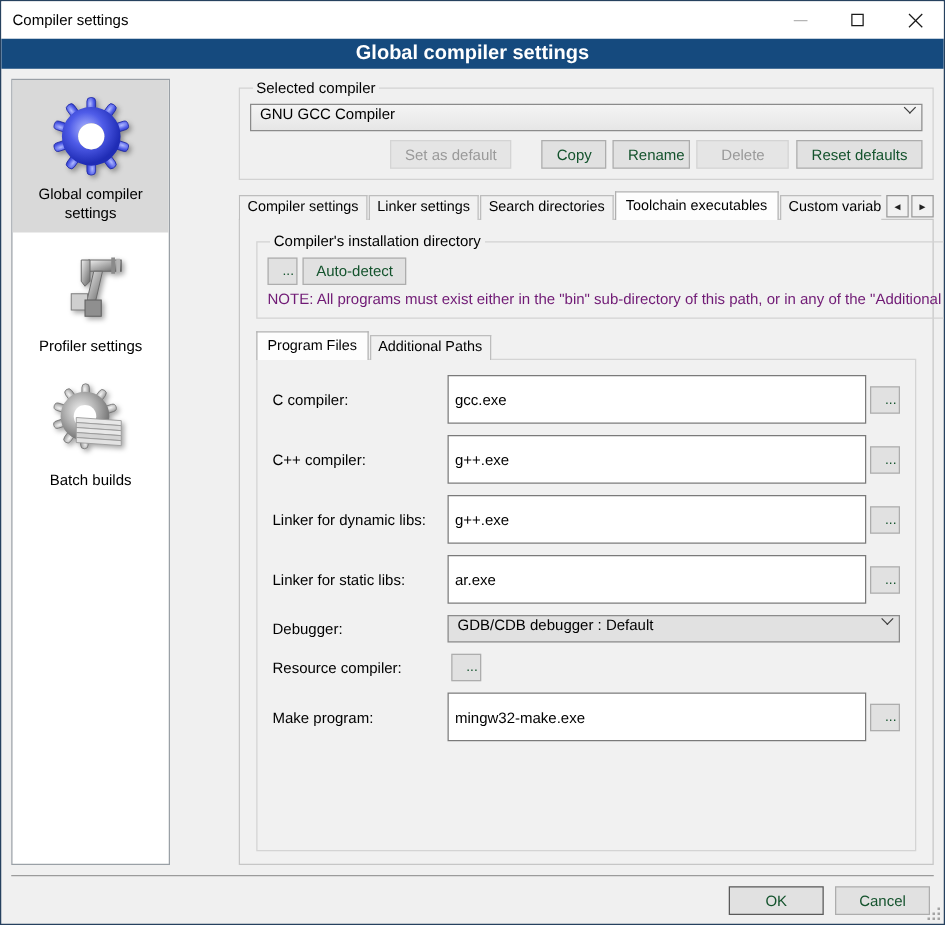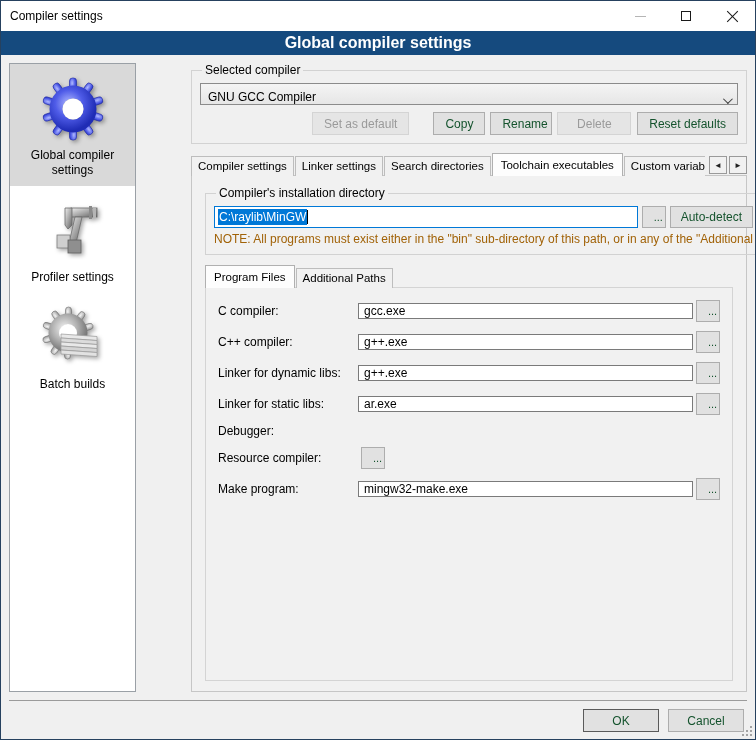--- a/index.html
+++ b/index.html
@@ -47,21 +47,21 @@
   .side-item .side-label { font-size:12px; line-height:1.25; }
 
   
   .main { flex:1; display:flex; flex-direction:column; min-width:0;padding-left:47px; }
 
   fieldset { border:1px solid #d2d2d2; padding:6px 8px 8px; }
   legend { font-size:12px; padding:0 3px; margin-left:2px; }
 
   .combo {
     height:22px; border:1px solid #8b8b8b; background:linear-gradient(#f4f4f4,#e6e6e6);
-    display:flex; align-items:flex-end; padding:0 7px; font-size:12px;
+    display:flex; align-items:flex-start; padding:0 7px; font-size:12px;
   }
   .combo.gray { background:#e1e1e1; }
   .chev { margin-left:auto; width:7px; height:7px; border-right:1px solid #3c3c3c;
     border-bottom:1px solid #3c3c3c; transform:rotate(45deg) translateY(-2px); flex:none; }
 
   .btnrow { display:flex; margin-top:7px; align-items:flex-start; }
   .btn {
     height:23px; background:#e1e1e1; border:1px solid #adadad; font-size:12px;
     font-family:"Liberation Sans",sans-serif; padding:0 11px; color:#14532d; cursor:default;
   }
@@ -90,33 +90,33 @@
   .dir-row { display:flex; gap:4px; align-items:center; }
   .fakeinput {
     flex:1; height:22px; background:#fff; border:1px solid #0078d7;
     display:flex; align-items:center; padding:0 3px; overflow:hidden; white-space:nowrap; cursor:text;
   }
   .fakeinput .sel { background:#0078d7; color:#fff; padding:1px 1px; }
   .caret { width:1px; height:14px; background:#000; flex:none; }
   .browse-btn { width:21px; height:22px; flex:none; background:#e1e1e1; border:1px solid #adadad;
     font-size:11px; line-height:18px; text-align:center; cursor:default; }
   .autodetect-btn { height:22px; padding:0 10px; flex:none; }
-  .note { margin-top:4px; color:#a16207; font-size:12px; white-space:nowrap; overflow:hidden; }
+  .note { margin-top:4px; color:#701a75; font-size:12px; white-space:nowrap; overflow:hidden; }
 
   
   .subtabstrip { display:flex; align-items:flex-end; margin-top:10px; height:23px; position:relative; z-index:2; }
   .subpanel {
     flex:1; border:1px solid #d4d4d4; background:#f1f1f1; margin-top:-1px;
     padding:12px 12px; z-index:1;
   }
 
   .form-row { display:flex; align-items:center; margin-bottom:9px; }
   .form-label { width:140px; flex:none; font-size:12px; }
   .form-input {
-    flex:1; height:16px; border:1px solid #7a7a7a; background:#fff; font-size:12px;
+    flex:1; height:39px; border:1px solid #7a7a7a; background:#fff; font-size:12px;
     font-family:"Liberation Sans",sans-serif; padding:0 5px; min-width:0;
   }
   .form-row .browse-btn { margin-left:3px; }
   .form-select { flex:1; }
 
   
   .separator { border-top:1px solid #9b9b9b; margin:0 8px; }
   .footer { height:39px; display:flex; align-items:center; justify-content:flex-end; gap:9px; padding:0 11px; }
   .footer .btn { width:76px; }
   .grip { position:absolute; right:3px; bottom:3px; width:2px; height:2px; background:#a3a3a3;
@@ -260,24 +260,20 @@
           <div class="tabarrow">◄</div>
           <div class="tabarrow">►</div>
         </div>
       </div>
 
       <div class="tabpanel">
 
         <fieldset>
           <legend>Compiler's installation directory</legend>
           <div class="dir-row">
-            <div class="fakeinput">
-              <span class="sel">C:\raylib\MinGW</span>
-              <span class="caret"></span>
-            </div>
             <button class="btn browse-btn">...</button>
             <button class="btn autodetect-btn">Auto-detect</button>
           </div>
           <div class="note">NOTE: All programs must exist either in the "bin" sub-directory of this path, or in any of the "Additional</div>
         </fieldset>
 
         <div class="subtabstrip">
           <div class="tab active">Program Files</div>
           <div class="tab">Additional Paths</div>
         </div>
@@ -303,20 +299,24 @@
           </div>
 
           <div class="form-row">
             <span class="form-label">Linker for static libs:</span>
             <input class="form-input" value="ar.exe" style="">
             <button class="btn browse-btn">...</button>
           </div>
 
           <div class="form-row">
             <span class="form-label">Debugger:</span>
+            <div class="combo gray form-select">
+              <span>GDB/CDB debugger : Default</span>
+              <span class="chev"></span>
+            </div>
           </div>
 
           <div class="form-row">
             <span class="form-label">Resource compiler:</span>
             <button class="btn browse-btn">...</button>
           </div>
 
           <div class="form-row">
             <span class="form-label">Make program:</span>
             <input class="form-input" value="mingw32-make.exe" style="">

